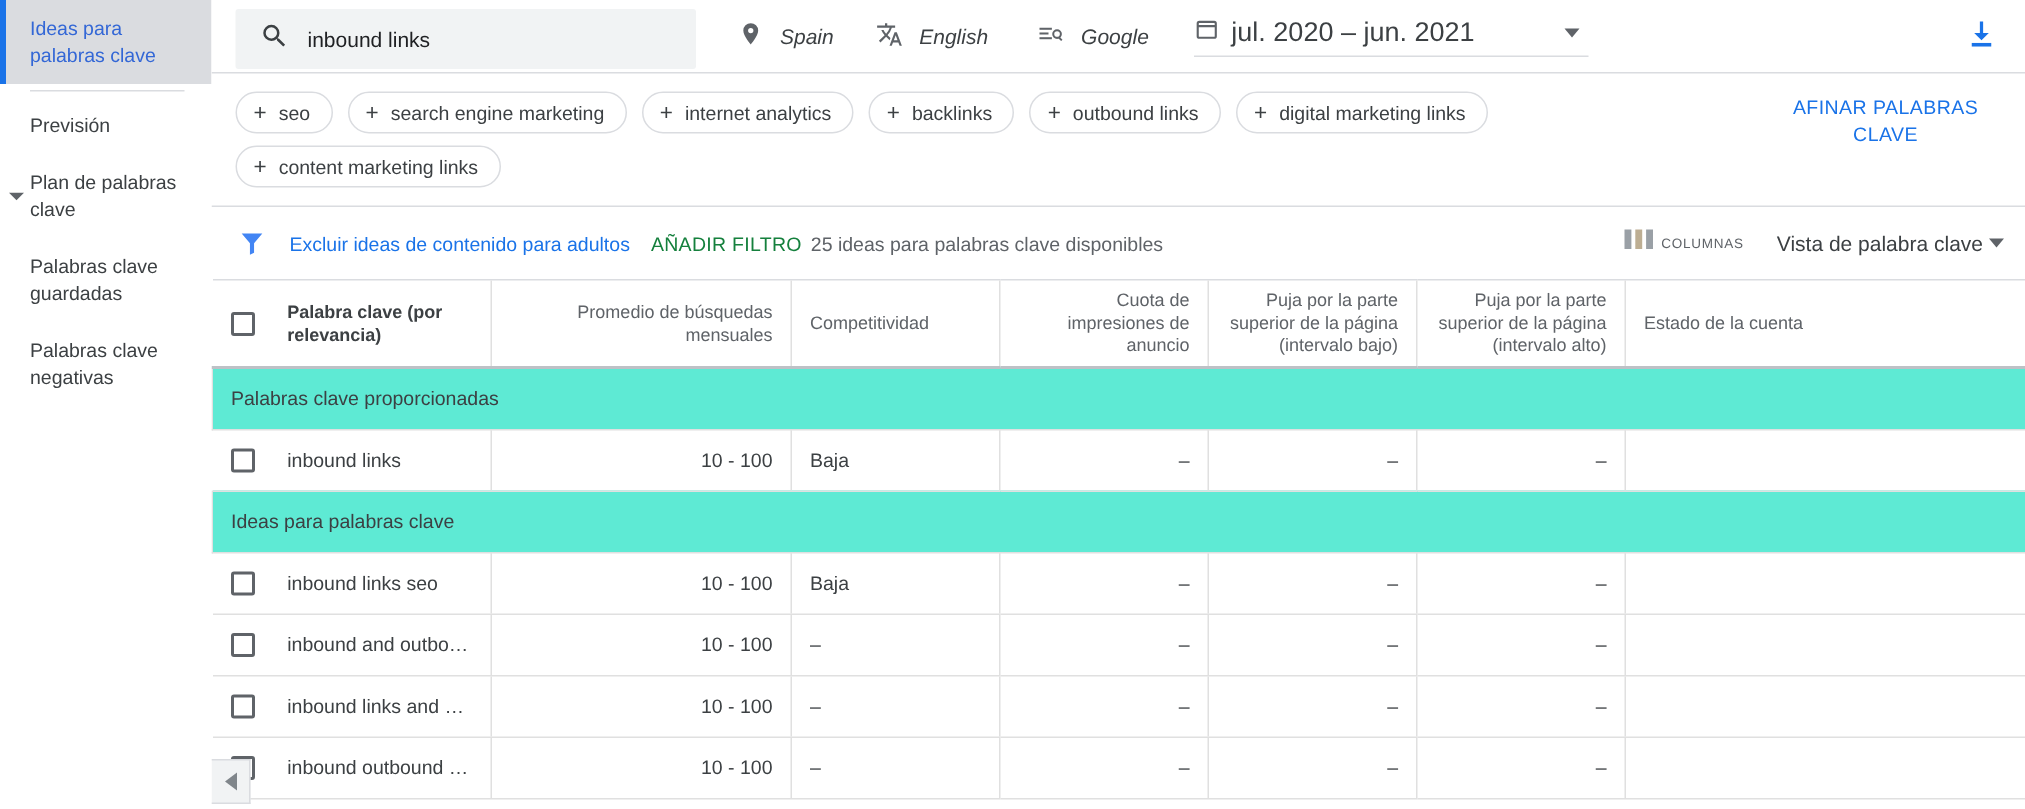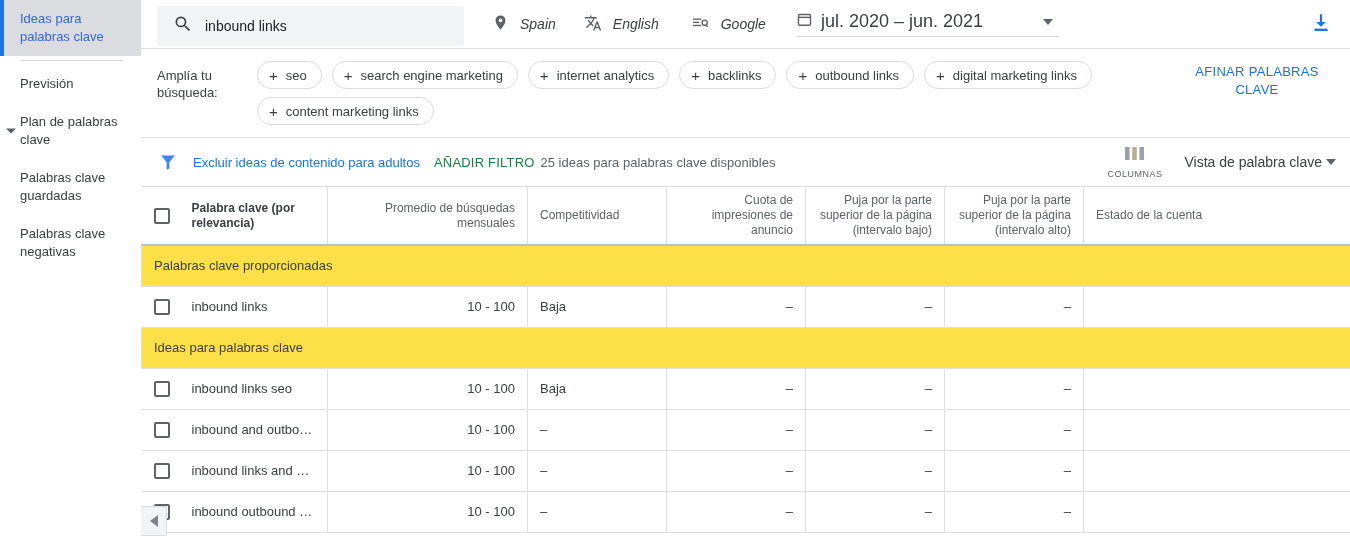--- a/index.html
+++ b/index.html
@@ -129,21 +129,21 @@
   .tb-btn {
     font-size: 13px; color: #15803d; font-weight: 500;
     letter-spacing: .2px; cursor: pointer; margin-right: 6px;
   }
   .tb-count { font-size: 13px; color: #5f6368; }
   .tb-right {
     position: absolute; right: 14px; top: 0; height: 48px;
     display: flex; align-items: center; gap: 22px;
   }
   .col-btn {
-    display: flex; flex-direction: column; align-items: center;
+    display: flex; flex-direction: row; align-items: center;
     gap: 3px; cursor: pointer;
   }
   .col-label { font-size: 9px; color: #5f6368; letter-spacing: .5px; }
   .view-btn {
     display: flex; align-items: center; gap: 4px;
     font-size: 14px; color: #3c4043; cursor: pointer;
   }
   .tri-down {
     width: 0; height: 0;
     border-left: 5px solid transparent;
@@ -169,21 +169,21 @@
   .tbl thead th.txt { text-align: left; }
   .th-kw { display: flex; align-items: center; gap: 22px; }
 
   .cb {
     width: 16px; height: 16px; min-width: 16px;
     border: 2px solid #5f6368; border-radius: 2px;
     background: #fff; cursor: pointer; display: inline-block;
   }
 
   .grp-row td {
-    background: #fde047; height: 36px;
+    background: #5eead4; height: 36px;
     font-size: 13px; color: #3c4043;
     padding: 0 0 0 12px; border: none;
   }
   .tbl tbody td {
     height: 41px; border-bottom: 1px solid #e0e0e0;
     border-left: 1px solid #e0e0e0;
     font-size: 13px; color: #3c4043;
     padding: 0 12px; vertical-align: middle;
   }
   .tbl tbody td.first { border-left: none; }
@@ -294,21 +294,20 @@
           <path d="M11 4h2v7h3.5L12 15.5 7.5 11H11V4z"></path>
           <rect x="6" y="17.2" width="12" height="2.2"></rect>
         </svg>
       </div>
     </div>
 
 
     <div class="sec-div"></div>
 
     <div class="expand-wrap">
-      <div class="expand-label">Amplía tu búsqueda:</div>
       <div class="chips">
         <div class="chip">
           <span class="plus">+</span>
           <span>seo</span>
         </div>
         <div class="chip">
           <span class="plus">+</span>
           <span>search engine marketing</span>
         </div>
         <div class="chip">

